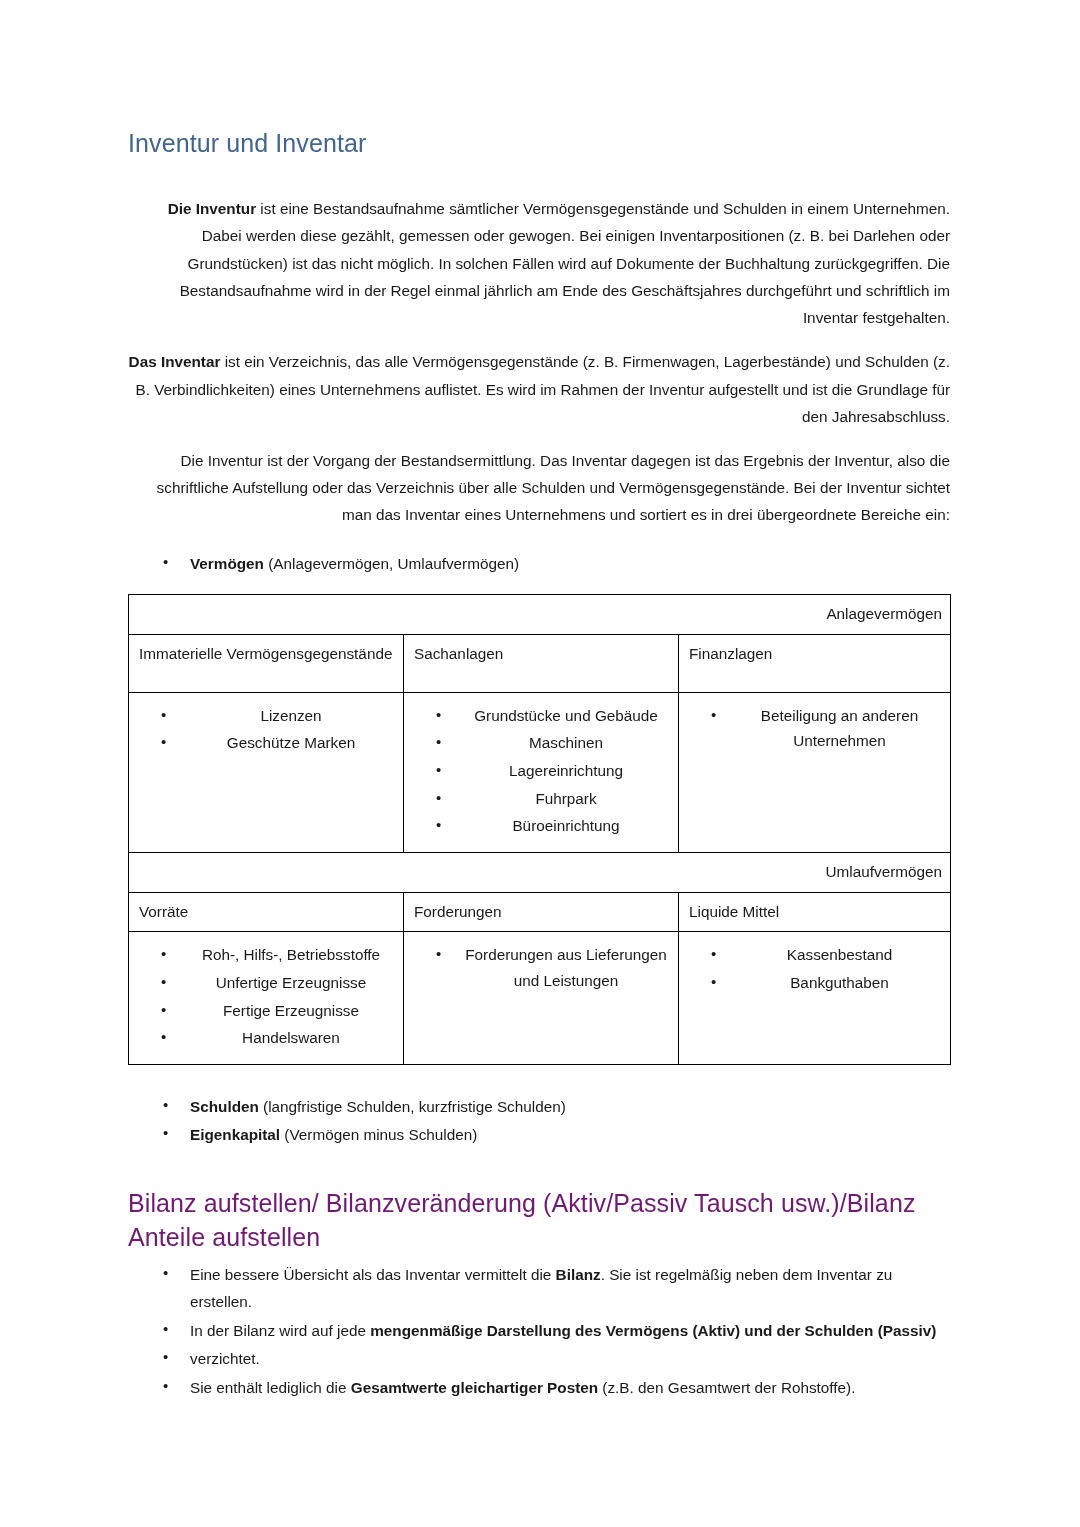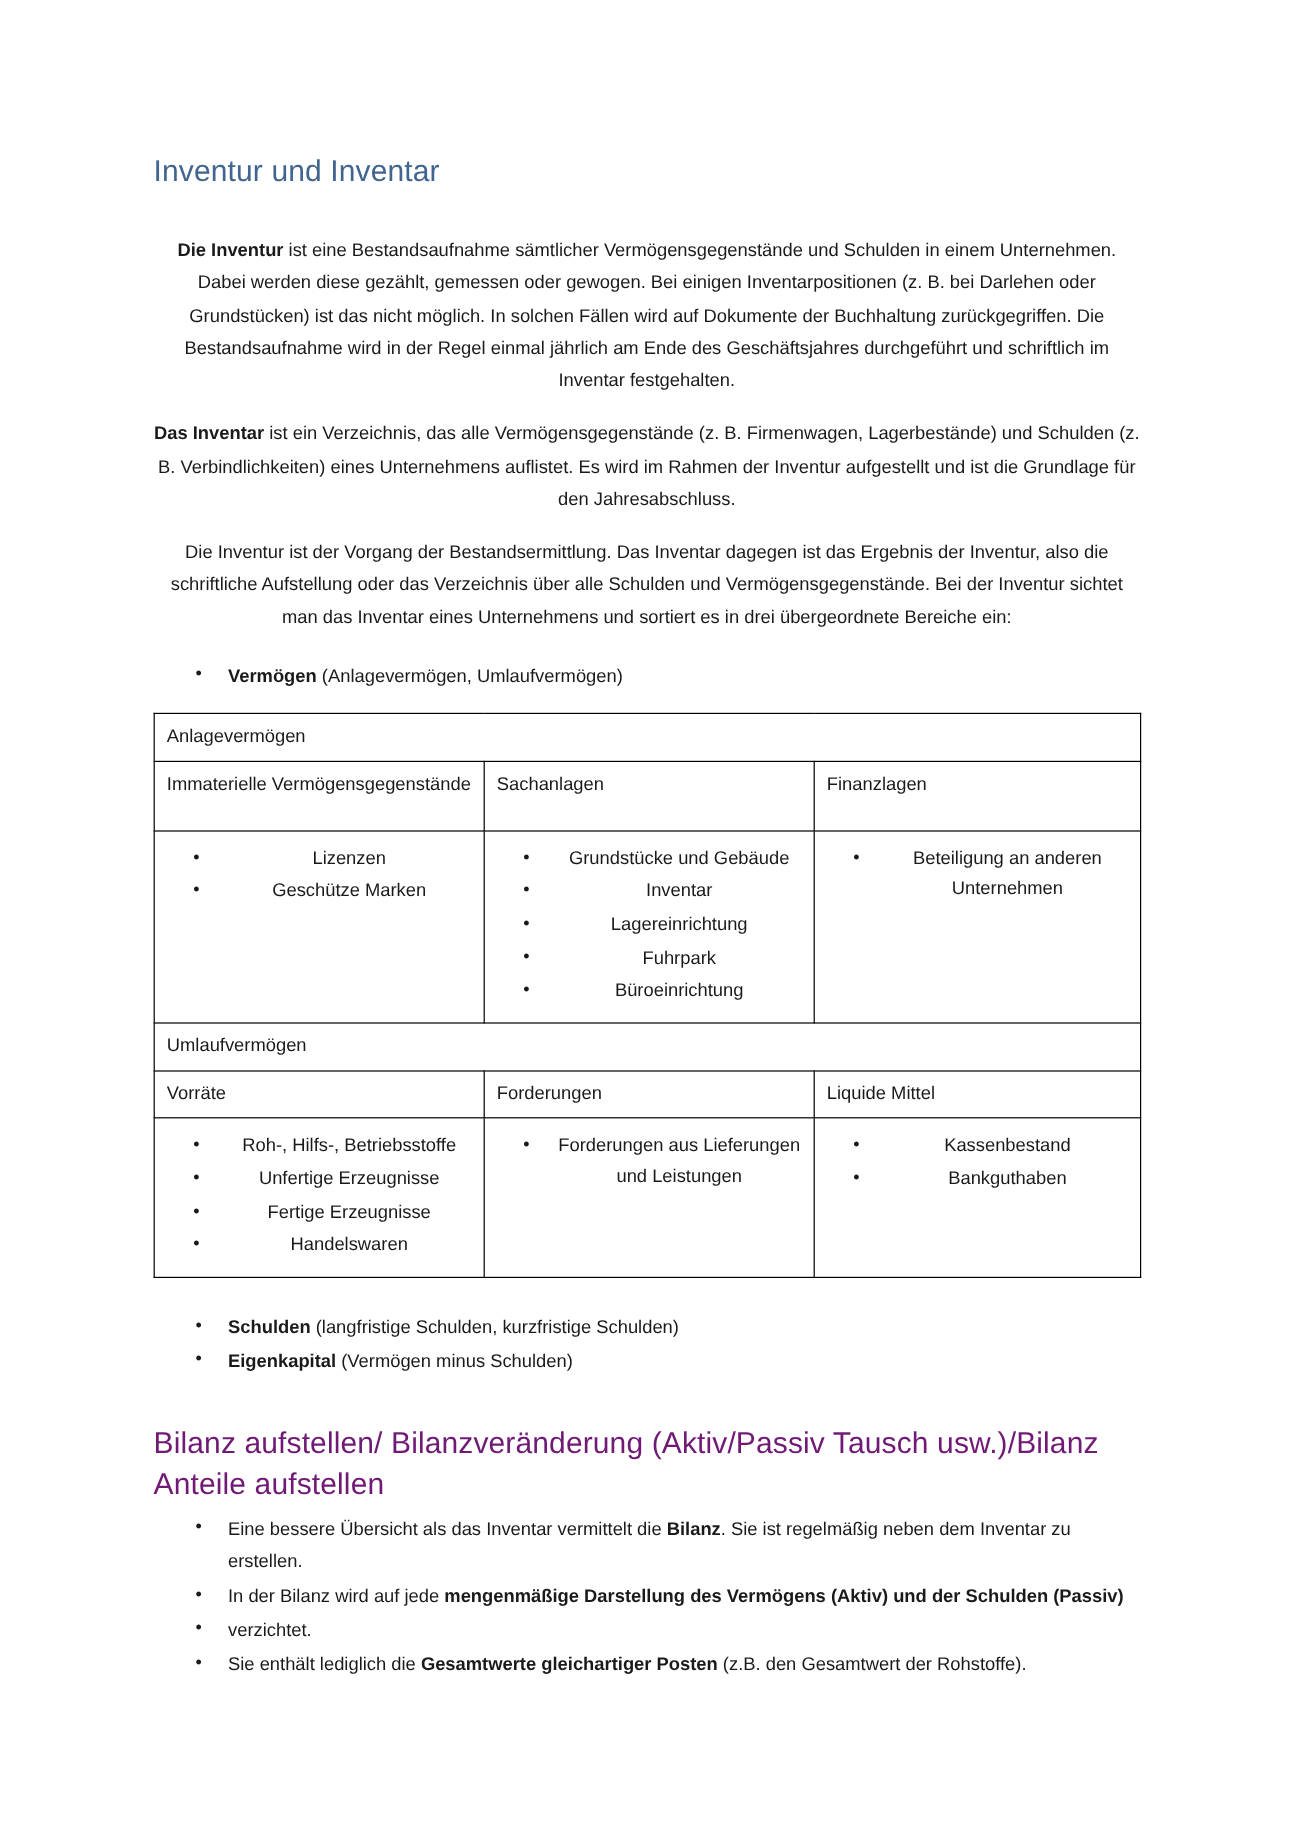--- a/index.html
+++ b/index.html
@@ -39,21 +39,21 @@
     line-height: 1.38;
     letter-spacing: 0.1px;
     max-width: 825px;
   }
 
   p.para {
     font-size: 15.3px;
     line-height: 1.78;
     margin: 0 0 17px 0;
     max-width: 824px;
-    text-align: center;
+    text-align: right;
   }
   p.para:last-of-type { margin-bottom: 0; }
   b, strong { font-weight: 700; }
 
   
   ul.doc-list {
     list-style: none;
     margin: 0;
     padding: 0;
   }
@@ -94,21 +94,21 @@
     margin: 0 0 0 0;
   }
   table.inv-table td {
     border: 1.6px solid #000000;
     vertical-align: top;
     font-size: 15.3px;
     line-height: 1.68;
     padding: 6px 8px 7px 10px;
   }
   td.span-head {
-    text-align: left;
+    text-align: right;
     padding: 6px 8px 8px 8px;
     margin-top: 46px;
   }
   td.col-head {
     padding: 6px 8px 9px 10px;
   }
   td.head-tall { height: 44px; }
 
   ul.cell-list {
     list-style: none;
@@ -168,21 +168,21 @@
       <tr>
         <td class="cell-body">
           <ul class="cell-list">
             <li>Lizenzen</li>
             <li>Geschütze Marken</li>
           </ul>
         </td>
         <td class="cell-body">
           <ul class="cell-list">
             <li>Grundstücke und Gebäude</li>
-            <li>Inventar</li>
+            <li>Maschinen</li>
             <li>Lagereinrichtung</li>
             <li>Fuhrpark</li>
             <li>Büroeinrichtung</li>
           </ul>
         </td>
         <td class="cell-body">
           <ul class="cell-list">
             <li>Beteiligung an anderen Unternehmen</li>
           </ul>
         </td>

